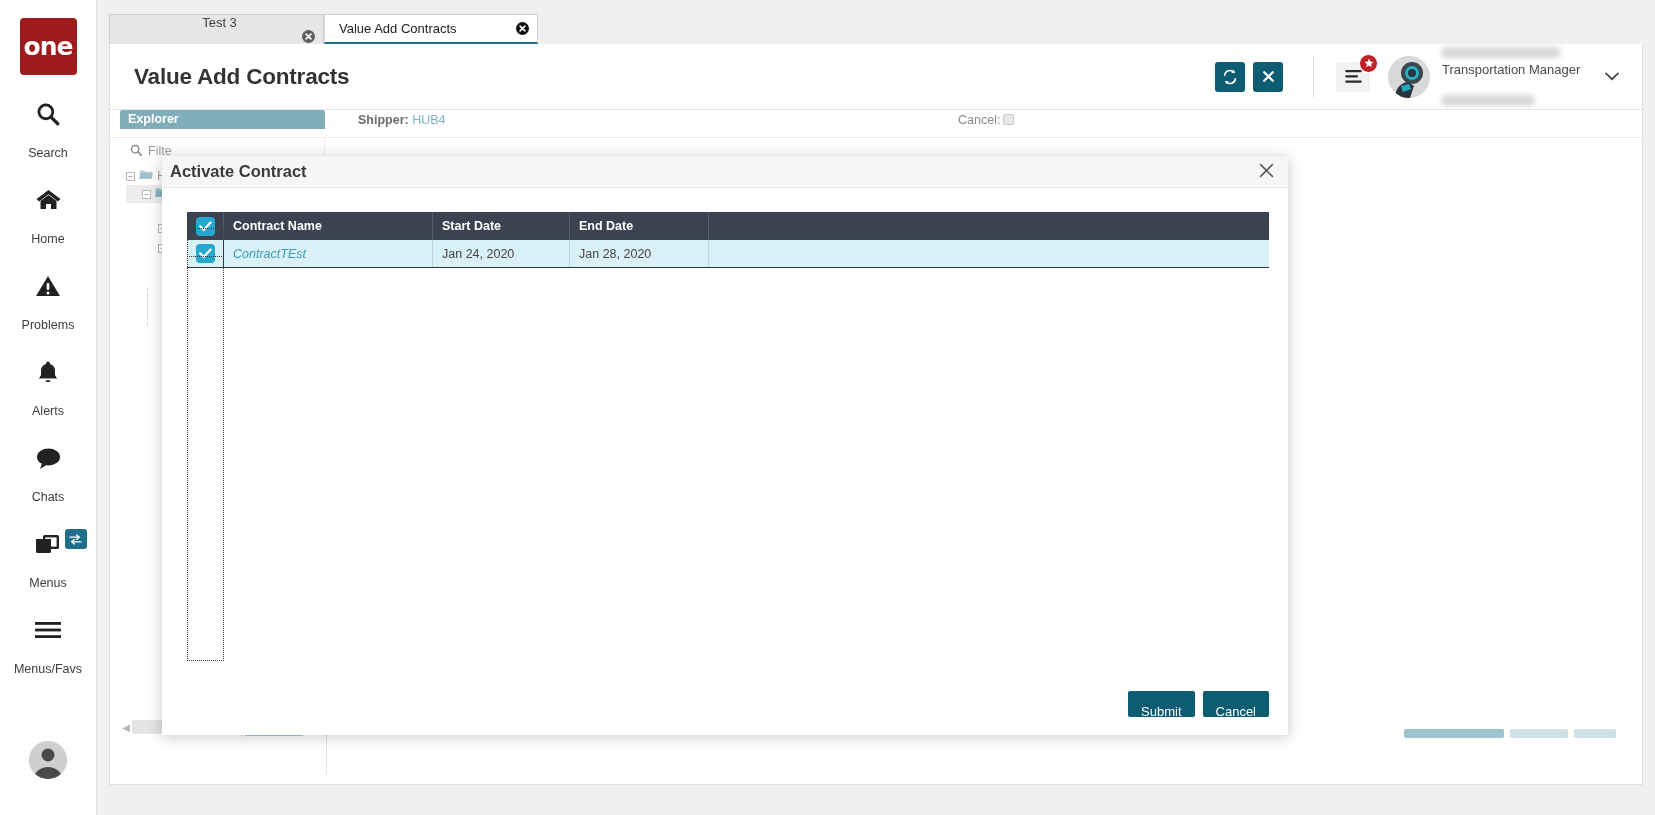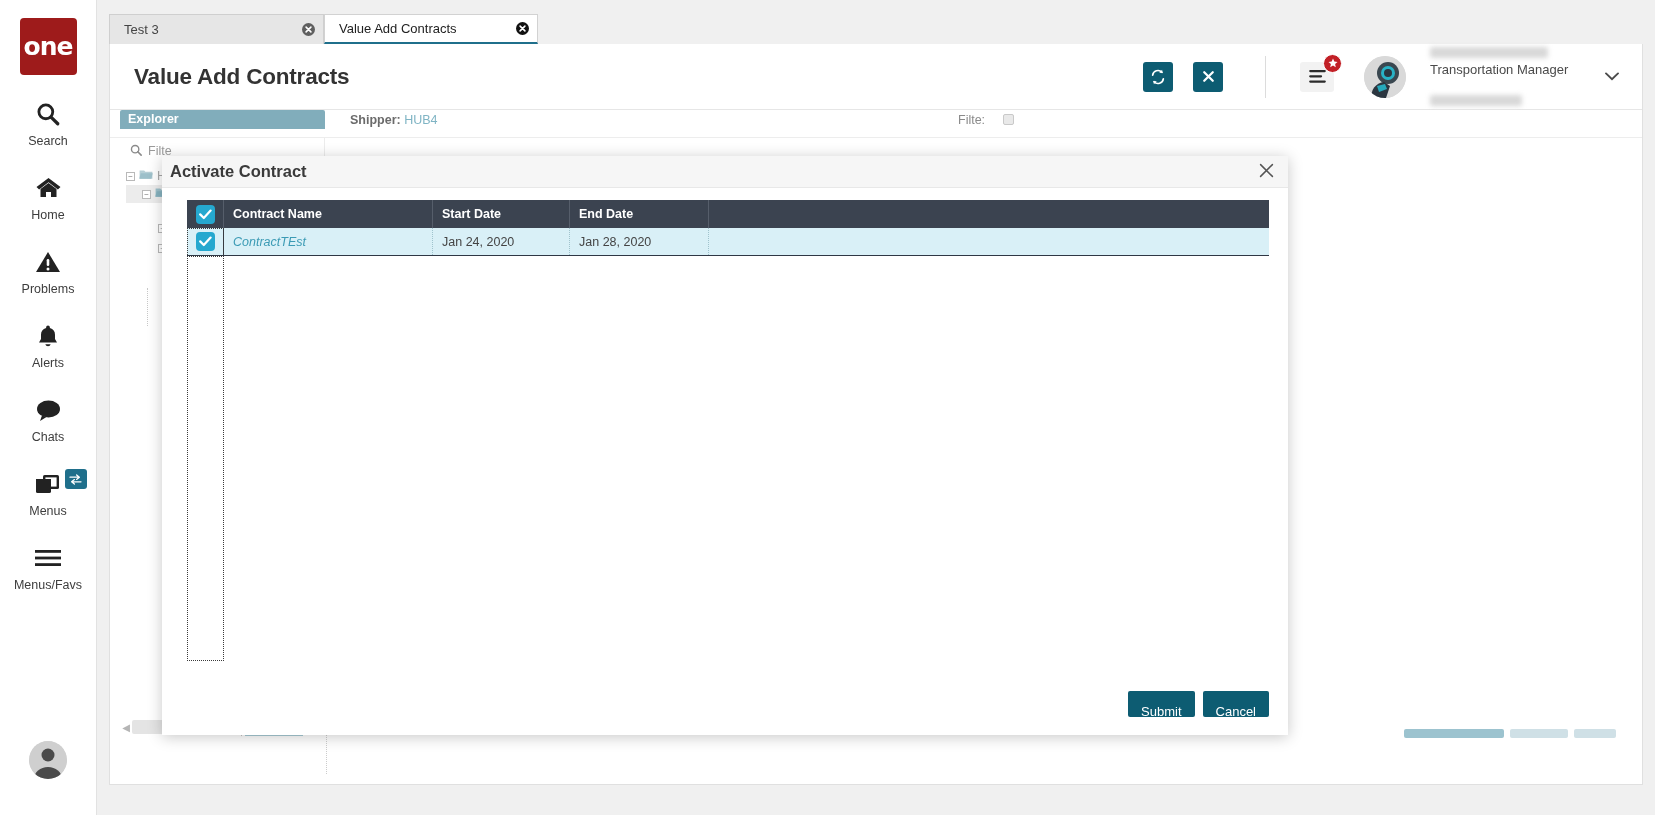--- a/index.html
+++ b/index.html
@@ -21,21 +21,21 @@
   .logo {
     width: 57px; height: 57px; margin-top: 18px;
     background: #9e1b1b; border-radius: 4px;
     display: flex; align-items: center; justify-content: center;
     color: #fff; font-size: 25px; font-weight: bold; letter-spacing: -1px;
     font-family: "DejaVu Sans", sans-serif;
   }
   .rail-item {
     width: 97px; margin-top: 22px;
     display: flex; flex-direction: column; align-items: center;
-    cursor: pointer; position: relative;
+    cursor: pointer; position: relative; gap: 12px;
   }
   .rail-item .ri-ico { height: 34px; display:flex; align-items:center; justify-content:center; }
   .rail-item .ri-label {
     font-size: 12.5px; color: #3d3d3d; margin-top: 3px; line-height: 15px;
   }
   .switch-badge {
     position: absolute; right: 10px; top: 2px;
     width: 22px; height: 20px; background: #1f6f8b; border-radius: 3px;
     display: flex; align-items: center; justify-content: center;
   }
@@ -55,34 +55,34 @@
   }
   .tab {
     position:absolute; top:14px; height:30px; background:#e6e6e6;
     border:1px solid #cfcfcf; border-bottom:none;
     display:flex; align-items:center; padding:0 8px 0 14px;
     font-size: 13px; color:#444; cursor:pointer;
   }
   .tab .tab-label { white-space:nowrap; }
   .tab .tab-close { margin-left:auto; padding-left:18px; display:flex; align-items:center; }
   .tab.active { background:#ffffff; border-color:#d2d2d2; border-bottom:2px solid #1f6f8b; color:#222; }
-  #tab0 { left: 12px; width: 215px; }
+  #tab0 { left: 12px; width: 215px; flex-direction: column; }
   #tab1 { left: 227px; width: 214px; }
 
   
   .page-panel {
     position:absolute; left:12px; top:44px; right:12px; bottom:30px;
     background:#ffffff; border:1px solid #e0e0e0; border-top:none;
   }
   .page-header {
     height: 66px; border-bottom:1px solid #e6e6e6;
     display:flex; align-items:center; padding: 0 16px 0 24px;
   }
   .page-title { font-size: 22.5px; font-weight: bold; color:#333; letter-spacing:-0.2px; }
-  .hdr-right { margin-left:auto; display:flex; align-items:center; gap:12px; }
+  .hdr-right { margin-left:auto; display:flex; align-items:center; gap:0; }
   .sq-btn {
     width:30px; height:30px; background:#0d5c72; color:#fff; border:none; border-radius:3px;
     display:flex; align-items:center; justify-content:center; cursor:pointer; margin-left:8px;
   }
   .hdr-sep { width:1px; height:42px; background:#dcdcdc; margin:0 22px 0 30px; }
   .burger-btn {
     position:relative; width:34px; height:30px; background:#f2f2f2; border-radius:3px;
     display:flex; align-items:center; justify-content:center; cursor:pointer;
   }
   .star-badge {
@@ -110,21 +110,21 @@
   
   .subbar {
     position:absolute; left:0; top:66px; right:0; height:28px; background:#fff;
     border-bottom:1px solid #ededed;
   }
   .explorer-tab {
     position:absolute; left:10px; top:0; width:205px; height:19px; background:#81adbb;
     color:#fff; font-size:12.5px; font-weight:bold; padding:2px 0 0 8px;
     border-radius:2px 2px 0 0;
   }
-  .shipper-txt { position:absolute; left:240px; top:3px; font-size:12.5px; color:#6b6b6b; }
+  .shipper-txt { position:absolute; left:248px; top:3px; font-size:12.5px; color:#6b6b6b; }
   .shipper-txt b { font-weight:bold; color:#6b6b6b; }
   .shipper-val { color:#7fb4c4; }
   .global-txt { position:absolute; left:848px; top:3px; font-size:12.5px; color:#8a8a8a; }
   .global-chk {
     position:absolute; left:893px; top:4px; width:11px; height:11px;
     border:1px solid #c9c9c9; background:#e9e9e9; border-radius:2px;
   }
 
   
   .explorer-panel {
@@ -171,21 +171,21 @@
   }
   .modal-header {
     height: 32px; background:#f6f6f6; border-bottom:1px solid #e8e8e8;
     display:flex; align-items:center; padding: 0 14px 0 8px;
   }
   .modal-title { font-size: 16.5px; font-weight:bold; color:#3a3a3a; }
   .modal-x { margin-left:auto; cursor:pointer; color:#555; font-size:18px; line-height:1; }
   .modal-body { position:absolute; left:0; top:32px; right:0; bottom:62px; }
 
   
-  .grid { position:absolute; left:25px; top:12px; right:19px; }
+  .grid { position:absolute; left:25px; top:24px; right:19px; }
   .grid-head {
     display:flex; height:28px; background:#3b4350; color:#ffffff;
     font-size:12.5px; font-weight:bold; align-items:stretch;
   }
   .gh-cell { display:flex; align-items:center; padding-left:9px; border-right:1px solid #565e6b; }
   .gh-cell.last { border-right:none; flex:1; }
   .gh-check { width:37px; justify-content:center; padding-left:0; }
   .c-name  { width:209px; }
   .c-start { width:137px; }
   .c-end   { width:139px; }
@@ -394,21 +394,21 @@
           </div>
         </div>
       </div>
 
       <div class="subbar">
         <div class="explorer-tab">Explorer</div>
         <div class="shipper-txt">
           <b>Shipper:</b>
           <span class="shipper-val">HUB4</span>
         </div>
-        <div class="global-txt">Filte:</div>
+        <div class="global-txt">Cancel:</div>
         <div class="global-chk"></div>
       </div>
 
       <div class="explorer-panel">
         <div class="filter-row">
           <span>
             <svg width="12" height="12" viewBox="0 0 14 14">
                 <circle cx="6" cy="6" r="4.3" fill="none" stroke="#8a8a8a" stroke-width="1.6"></circle>
                 <line x1="9.1" y1="9.1" x2="13" y2="13" stroke="#8a8a8a" stroke-width="1.8" stroke-linecap="round"></line>
               </svg>

